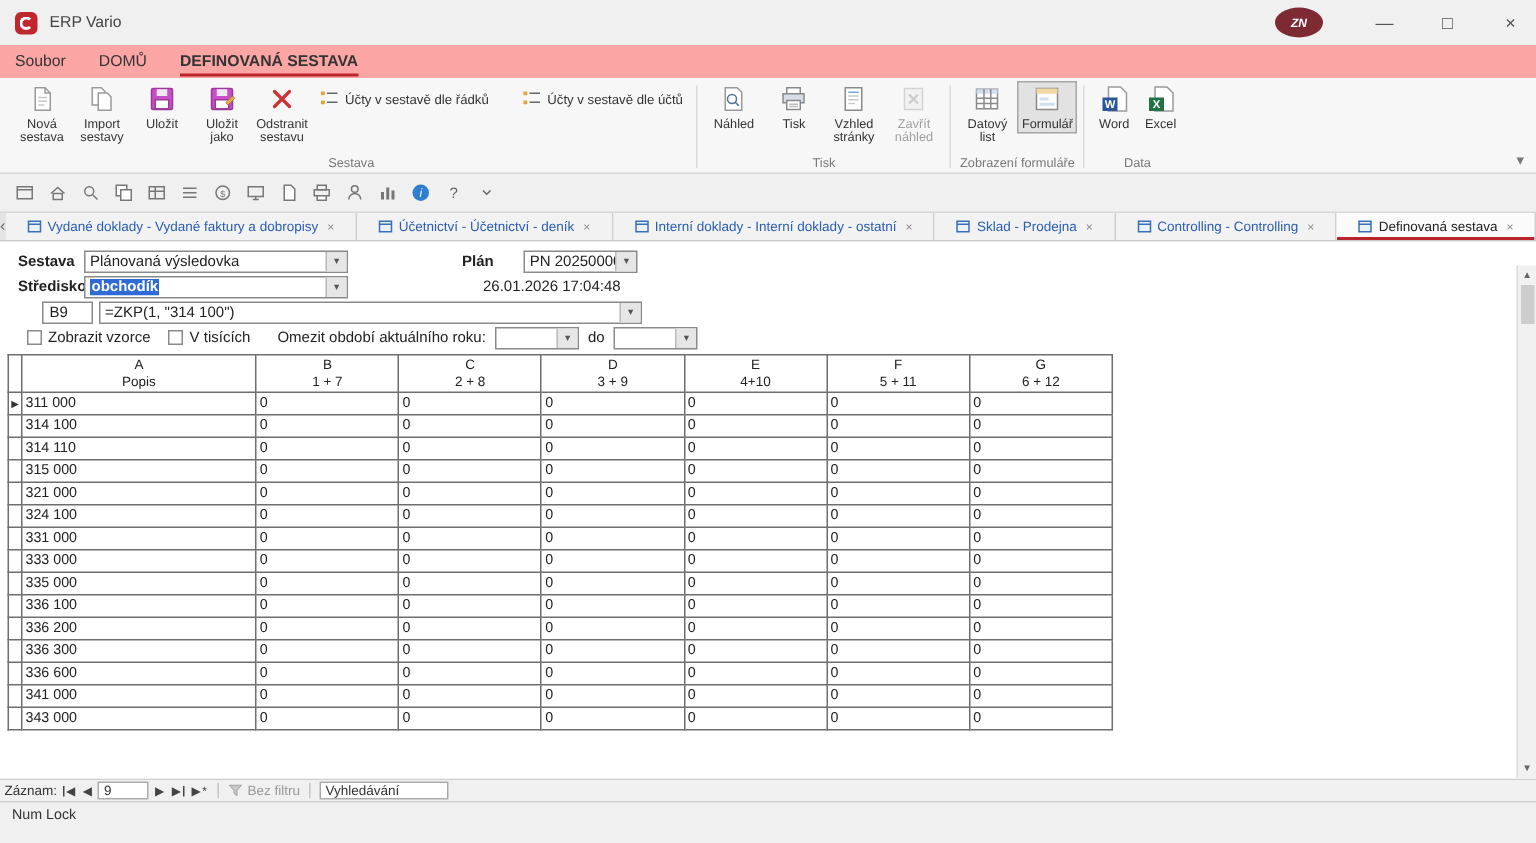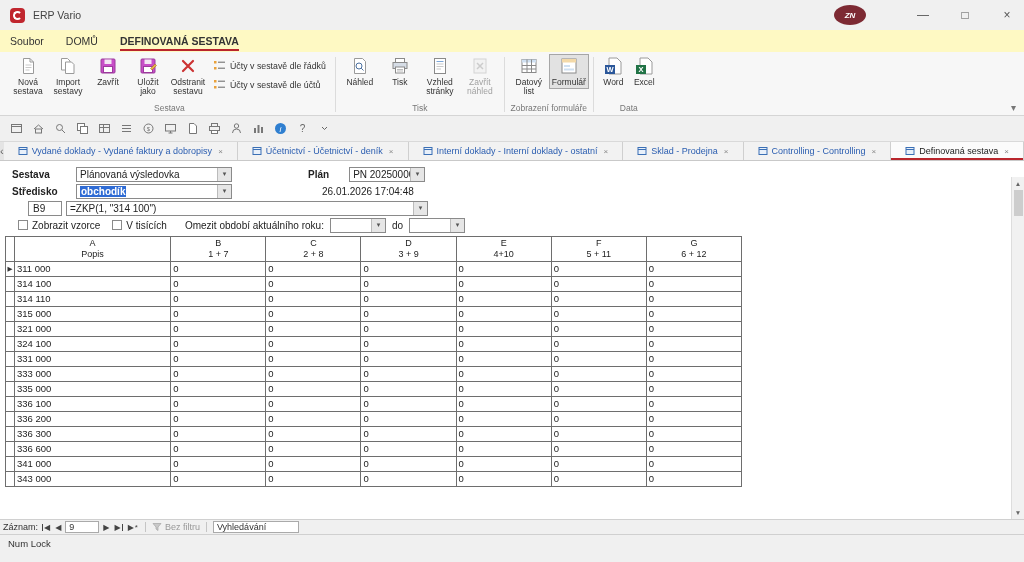--- a/index.html
+++ b/index.html
@@ -10,46 +10,46 @@
   
   .titlebar { height: 30px; background: #f0f0f0; display: flex; align-items: center;
               padding-left: 10px; gap: 8px; flex: 0 0 auto; }
   .logo { width: 15px; height: 15px; border-radius: 4px; background: #c0262e; position: relative; }
   .logo::after { content: ""; position: absolute; inset: 3px; border: 2px solid #fff;
                  border-radius: 50%; border-right-color: transparent; }
   .app-name { font-size: 10.5px; color: #444; }
   .tb-spacer { flex: 1; }
   .avatar { width: 32px; height: 20px; border-radius: 50%; background: #7d2a33; color: #fff;
             font-size: 8px; font-weight: bold; display: flex; align-items: center;
-            justify-content: center; margin-right: 32px; font-style: italic; }
+            justify-content: center; margin-right: 16px; font-style: italic; }
   .winbtn { width: 34px; height: 30px; display: flex; align-items: center; justify-content: center;
             color: #555; font-size: 12px; }
 
   
-  .menubar { height: 22px; background: #fef9c3; display: flex; align-items: stretch;
+  .menubar { height: 22px; background: #fca5a5; display: flex; align-items: stretch;
              padding-left: 10px; gap: 22px; flex: 0 0 auto; }
   .menu-item { display: flex; align-items: center; font-size: 10.5px; color: #333; position: relative; }
   .menu-item.active { font-weight: bold; }
   .menu-item.active::after { content: ""; position: absolute; left: 0; right: 0; bottom: 1px;
                              height: 2px; background: #b9252c; }
 
   
   .ribbon { height: 64px; background: #f7f7f7; border-bottom: 1px solid #d5d5d5; display: flex;
             padding: 2px 4px 0 6px; position: relative; flex: 0 0 auto; }
   .rgroup { display: flex; flex-direction: column; padding: 0 2px; }
   .rgroup-buttons { flex: 1; display: flex; align-items: flex-start; }
   .rgroup-label { text-align: center; font-size: 8.5px; color: #777; padding-bottom: 2px; white-space: nowrap; }
   .rdivider { width: 1px; background: #dcdcdc; margin: 3px 2px; }
   .rbtn { width: 40px; display: flex; flex-direction: column; align-items: center; text-align: center;
           font-size: 8.5px; line-height: 1.1; color: #333; padding: 2px 1px; gap: 2px; }
   .rbtn.small { width: 31px; }
   .rbtn svg { width: 20px; height: 20px; flex: 0 0 auto; }
   .rbtn.disabled { opacity: .45; }
   .rbtn.selected { background: #e2e2e2; border: 1px solid #a6a6a6; padding: 1px 0; }
-  .list-btns { display: flex; flex-direction: column; justify-content: flex-start; gap: 6px; padding: 5px 5px 0 5px; }
+  .list-btns { display: flex; flex-direction: row; justify-content: flex-start; gap: 22px; padding: 5px 5px 0 5px; }
   .list-btn { display: flex; align-items: center; gap: 4px; font-size: 8.8px; color: #333; white-space: nowrap; }
   .list-btn svg { width: 13px; height: 13px; }
   .ribbon-collapse { position: absolute; right: 8px; bottom: 2px; color: #777; font-size: 10px; }
 
   
   .quickbar { height: 26px; background: #f0f0f0; border-bottom: 1px solid #d9d9d9; display: flex;
               align-items: center; gap: 5px; padding-left: 8px; flex: 0 0 auto; }
   .qicon { width: 17px; height: 17px; display: flex; align-items: center; justify-content: center; }
   .qicon svg { width: 13px; height: 13px; }
 
@@ -70,21 +70,21 @@
 
   
   .workarea { flex: 1; background: #fff; position: relative; overflow: hidden; }
   .form-head { padding: 5px 0 0 12px; }
   .frow { display: flex; align-items: center; height: 16px; margin-bottom: 1px; }
   .flabel { font-weight: bold; font-size: 10px; width: 44px; flex: 0 0 auto; }
   .combo { height: 15px; border: 1px solid #8a8a8a; background: #fff; display: flex; align-items: center; }
   .combo .cval { flex: 1; padding: 0 3px; overflow: hidden; white-space: nowrap; font-size: 10px; }
   .combo .carr { width: 14px; align-self: stretch; background: #e6e6e6; border-left: 1px solid #bbb;
                  display: flex; align-items: center; justify-content: center; font-size: 7px; color: #555; }
-  .w178 { width: 156px; margin-left: 20px; } .w76 { width: 76px; } .w362 { width: 362px; } .w56 { width: 56px; }
+  .w178 { width: 176px; } .w76 { width: 76px; } .w362 { width: 362px; } .w56 { width: 56px; }
   .sel-text { background: #2e6bd4; color: #fff; padding: 0 1px; font-weight: bold; }
   .cellref { width: 34px; height: 15px; border: 1px solid #8a8a8a; background: #fff; font-size: 10px;
              display: flex; align-items: center; padding-left: 4px; margin-right: 4px; margin-left: 16px; }
   .datetext { font-size: 10px; color: #222; margin-left: 90px; }
   .plan-label { font-weight: bold; font-size: 10px; margin-left: 76px; margin-right: 20px; text-align: center; }
   .cb { width: 10px; height: 10px; border: 1px solid #8a8a8a; background: #fff;
         display: inline-block; flex: 0 0 auto; }
   .cb-label { font-size: 10px; margin: 0 0 0 4px; }
   .gap12 { margin-left: 12px; } .gap18 { margin-left: 18px; } .gap6 { margin-left: 6px; }
 
@@ -161,21 +161,21 @@
             <path d="M7.5 6 h6 l2.5 2.5 v9 h-8.5 z" fill="#fff" stroke="#9a9a9a"></path>
           </svg>
         <span>Import sestavy</span>
       </div>
       <div class="rbtn">
         <svg viewBox="0 0 20 20">
             <rect x="3" y="3" width="14" height="14" rx="1" fill="#c84ec8" stroke="#9c3a9c"></rect>
             <rect x="6.5" y="3.5" width="7" height="4.5" fill="#f3e6f3"></rect>
             <rect x="5.5" y="10.5" width="9" height="6" fill="#fff" stroke="#9c3a9c"></rect>
           </svg>
-        <span>Zavřít</span>
+        <span>Uložit</span>
       </div>
       <div class="rbtn">
         <svg viewBox="0 0 20 20">
             <rect x="3" y="3" width="14" height="14" rx="1" fill="#c84ec8" stroke="#9c3a9c"></rect>
             <rect x="6.5" y="3.5" width="7" height="4.5" fill="#f3e6f3"></rect>
             <rect x="5.5" y="10.5" width="9" height="6" fill="#fff" stroke="#9c3a9c"></rect>
             <path d="M12.5 12.5 l4.5 -4.5 1.5 1.5 -4.5 4.5 z" fill="#e8b04a" stroke="#a87820" stroke-width="0.6"></path>
           </svg>
         <span>Uložit jako</span>
       </div>

